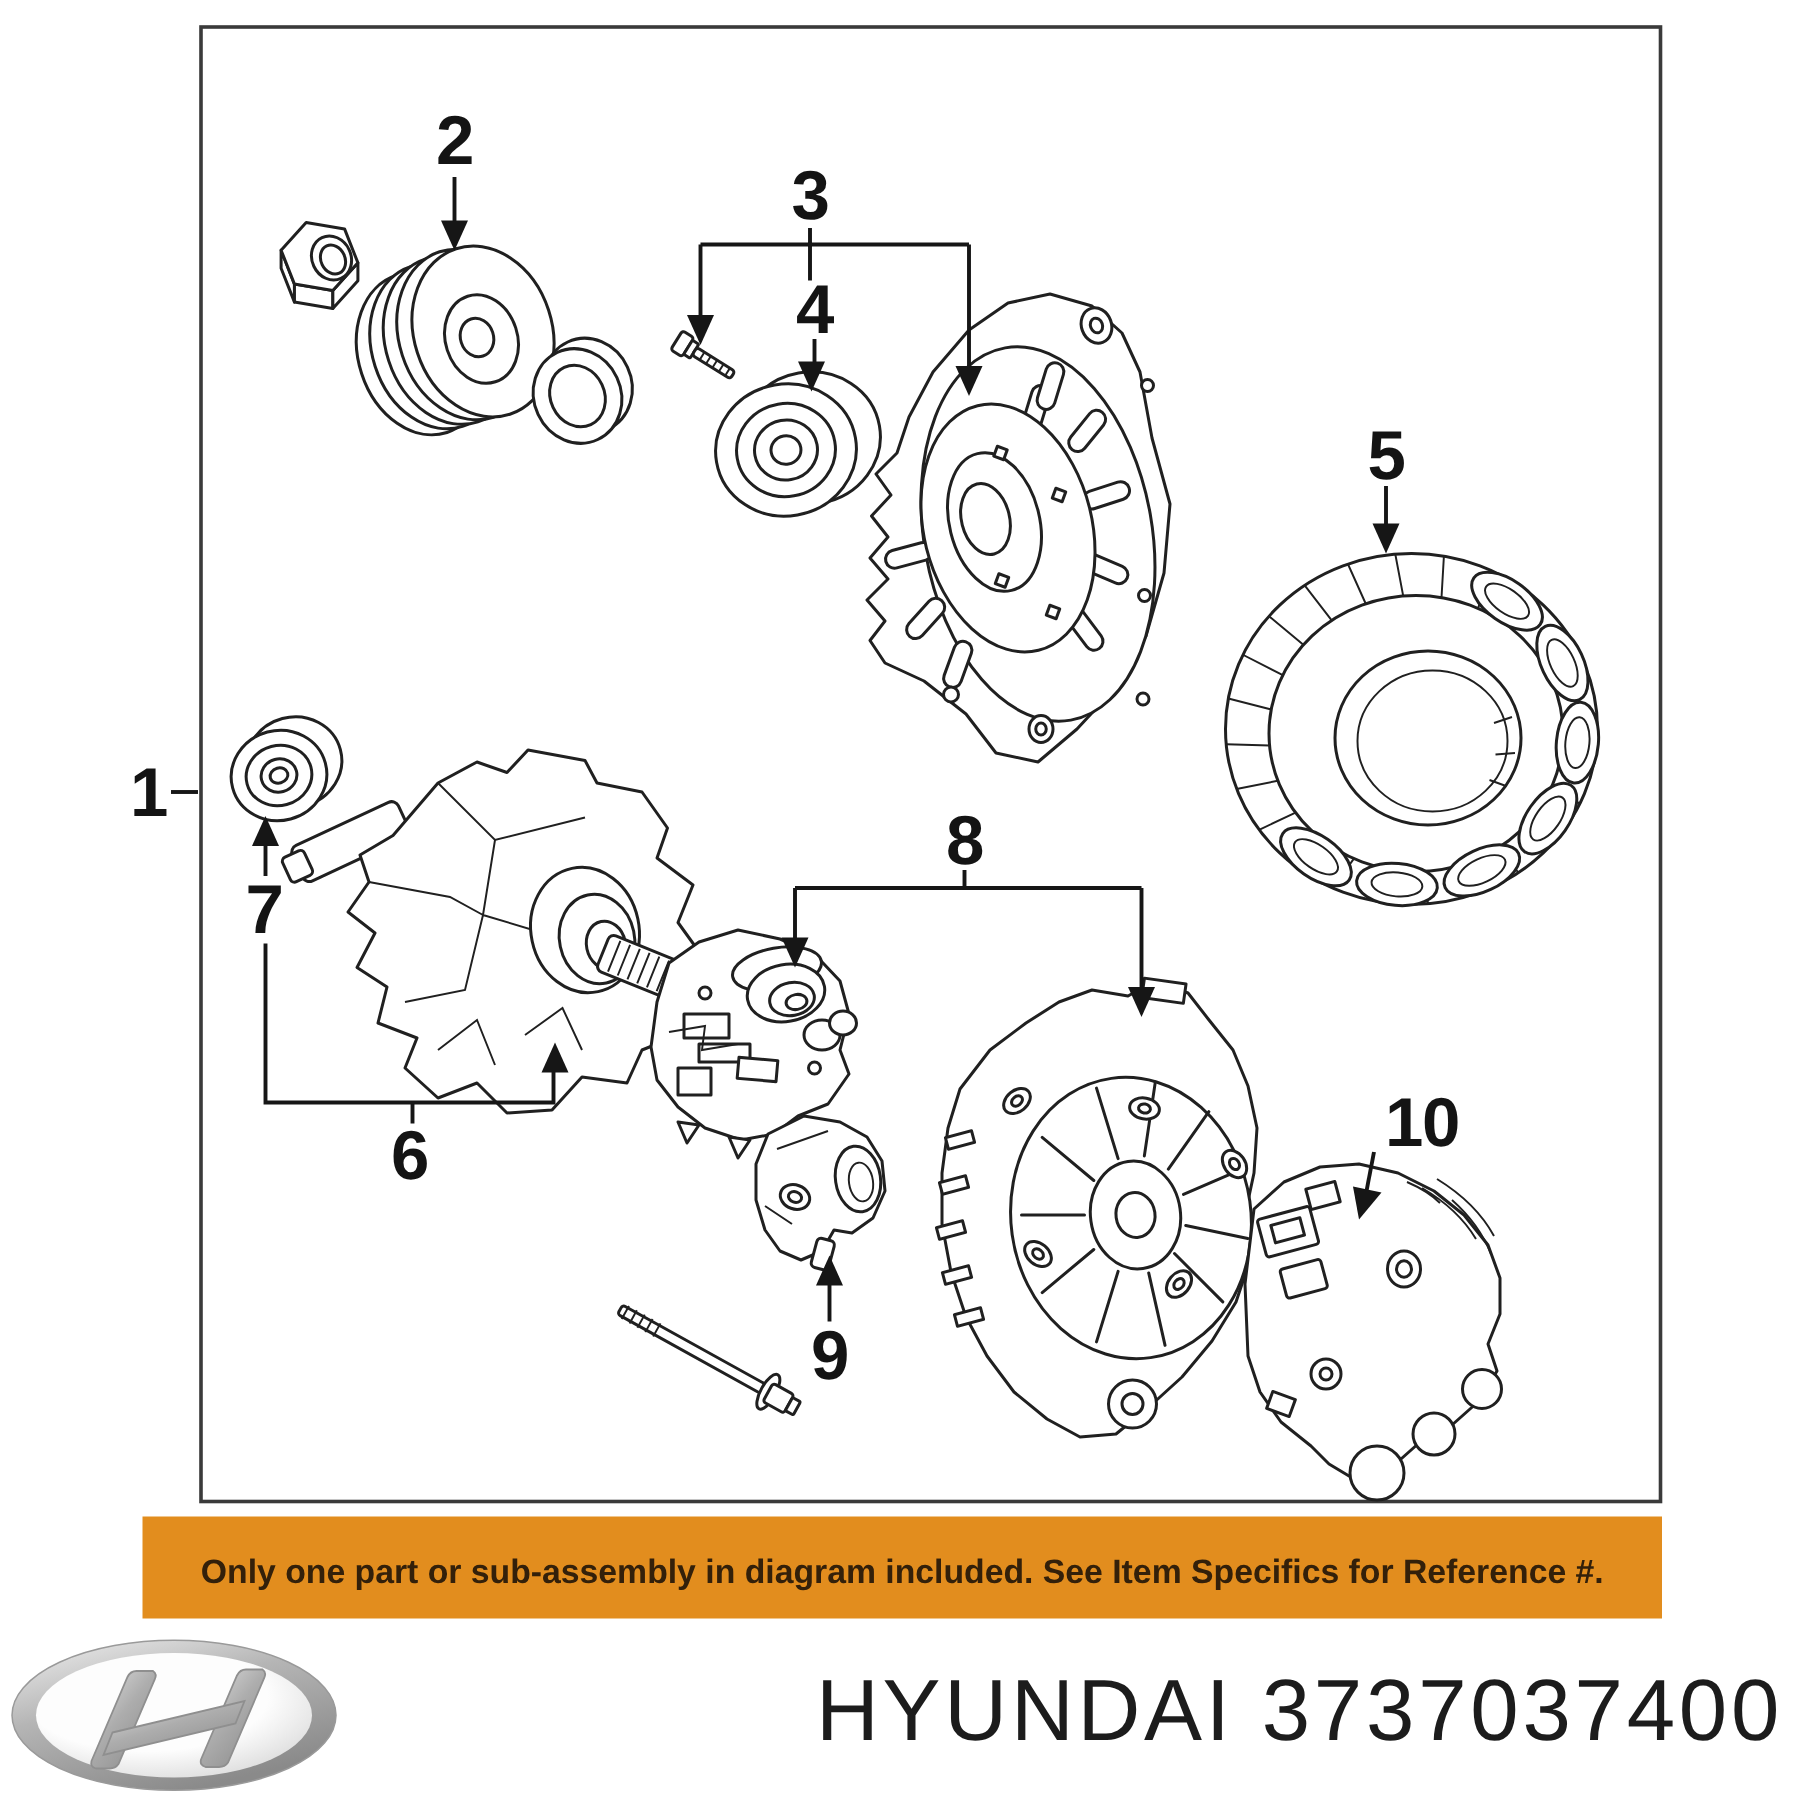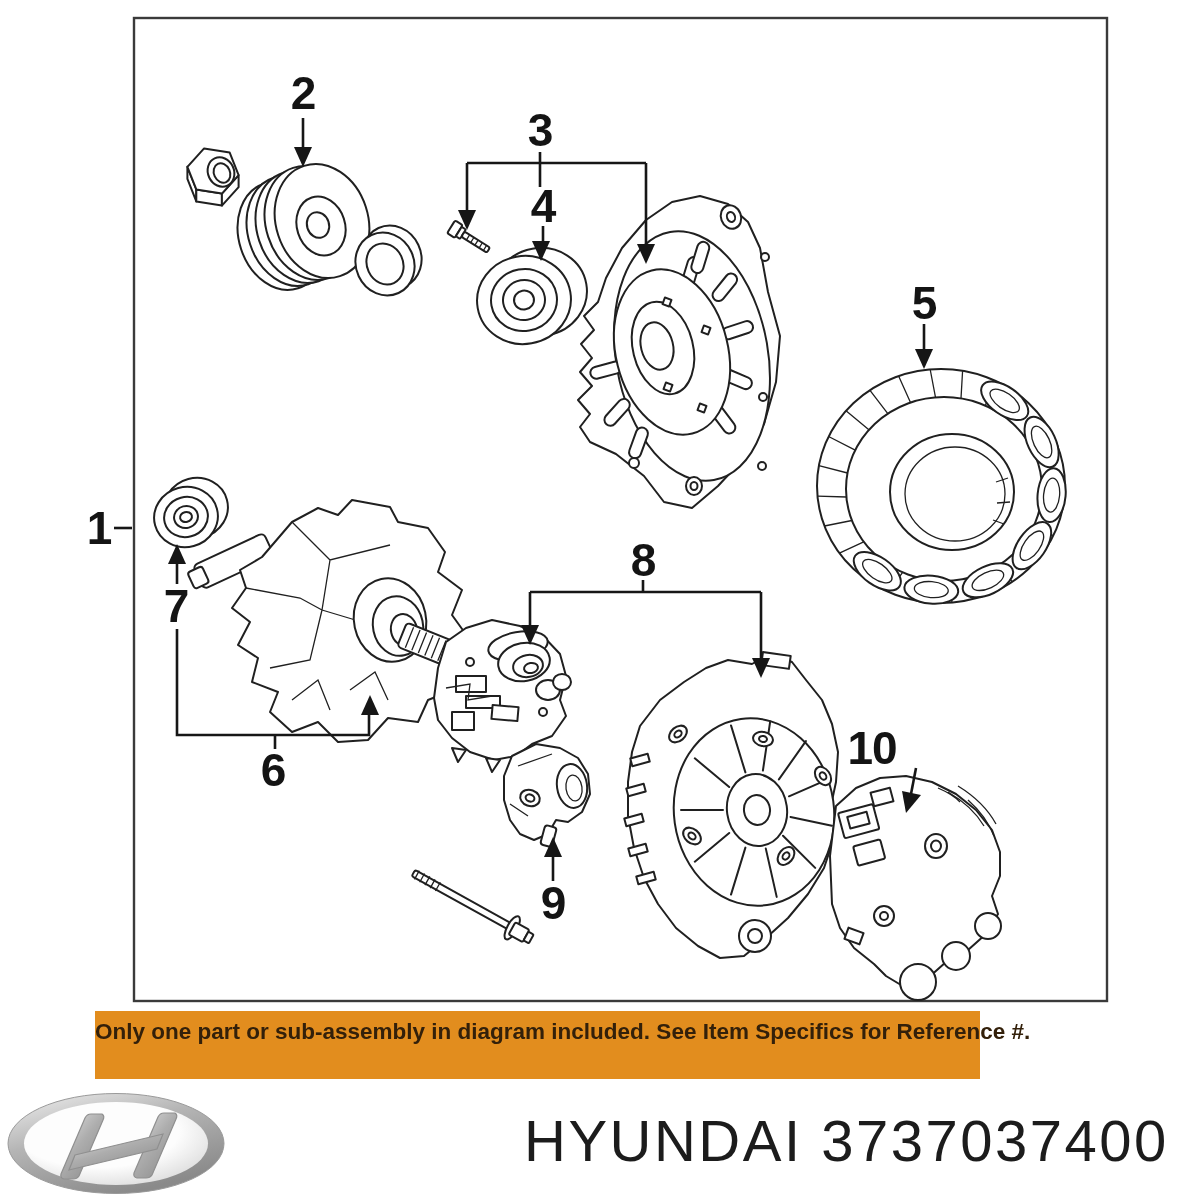--- a/index.html
+++ b/index.html
@@ -7,24 +7,24 @@
        font-family:"Liberation Sans",sans-serif;}
   .stage{position:absolute;left:0;top:0;width:1200px;height:1200px;background:#fff;overflow:hidden;}
   svg.art{position:absolute;left:0;top:0;display:block;}
   .ln{fill:#ffffff;stroke:#202020;stroke-width:2;stroke-linejoin:round;stroke-linecap:round;}
   .ln-n{fill:none;stroke:#202020;stroke-width:2;stroke-linejoin:round;stroke-linecap:round;}
   .thin{fill:none;stroke:#202020;stroke-width:1.3;}
   .callout-line{fill:none;stroke:#161616;stroke-width:2.6;}
   .arrow{fill:#161616;stroke:none;}
   .callout{position:absolute;transform:translate(-50%,-50%);font-weight:700;font-size:46px;
            color:#141414;letter-spacing:-1px;white-space:nowrap;}
-  .banner{position:absolute;left:95px;top:1011px;width:885px;height:68px;background:#E28D1E;
+  .banner{position:absolute;left:95px;top:1011px;width:1013px;height:68px;background:#E28D1E;
           color:#33200A;font-weight:700;font-size:22.5px;line-height:27px;text-align:center;
-          padding-top:7px;box-sizing:border-box;white-space:nowrap;}
-  .footer-text{position:absolute;left:524px;top:1112px;font-size:58px;line-height:58px;
+          padding-top:23px;box-sizing:border-box;white-space:nowrap;}
+  .footer-text{position:absolute;left:544px;top:1112px;font-size:58px;line-height:58px;
                letter-spacing:2.5px;color:#1c1c1c;white-space:nowrap;}
   .logo{position:absolute;left:5px;top:1092px;}
 </style>
 </head>
 <body>
 
 <div class="stage">
 
 <svg class="art" width="1200" height="1200" viewBox="0 0 1200 1200">
 
@@ -291,21 +291,21 @@
 
 <div class="callout" style="left:99px;top:528px">1</div>
 <div class="callout" style="left:303px;top:93px">2</div>
 <div class="callout" style="left:540px;top:130px">3</div>
 <div class="callout" style="left:543px;top:206px">4</div>
 <div class="callout" style="left:924px;top:303px">5</div>
 <div class="callout" style="left:273px;top:770px">6</div>
 <div class="callout" style="left:176px;top:606px">7</div>
 <div class="callout" style="left:643px;top:560px">8</div>
 <div class="callout" style="left:553px;top:903px">9</div>
-<div class="callout" style="left:872px;top:748px">10</div>
+<div class="callout" style="left:948px;top:748px">10</div>
 
 <div class="banner">
   <span style="display:block">Only one part or sub-assembly in diagram included. See Item Specifics for Reference #.</span>
 </div>
 
 <svg class="logo" width="222" height="103" viewBox="0 0 222 103">
   <defs>
     <linearGradient id="chromeRim" x1="0" y1="0" x2="0.55" y2="1">
       <stop offset="0" stop-color="#f0f0f0"></stop>
       <stop offset="0.45" stop-color="#b5b5b5"></stop>

